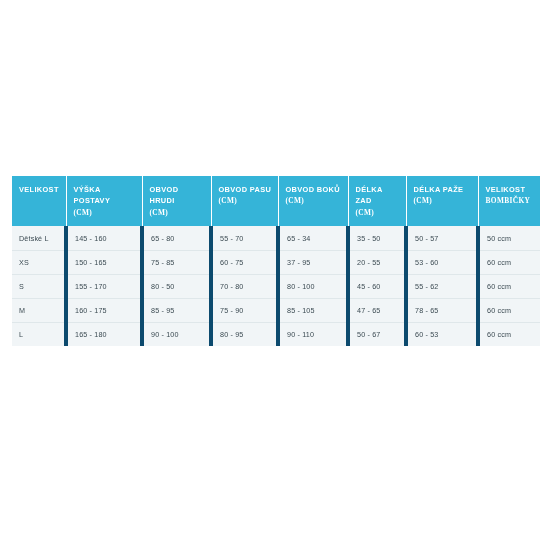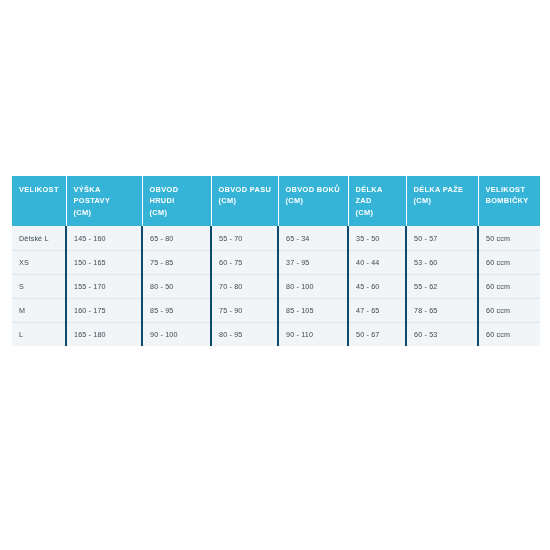--- a/index.html
+++ b/index.html
@@ -53,31 +53,32 @@
     border-right: 1px solid #ffffff;
     line-height: 1.55;
     text-transform: uppercase;
     box-sizing: border-box;
   }
   table.size-table thead th:last-child {
     border-right: none;
   }
   table.size-table thead th .unit {
     display: block;
+    font-family: Liberation Serif, serif;
   }
   table.size-table tbody td {
     background: #f1f5f7;
     color: #3b4a52;
     font-size: 7.2px;
     font-weight: normal;
     text-align: left;
     vertical-align: middle;
     padding: 0 6px 0 7px;
     height: 24px;
-    border-right: 2px solid #0c4a6e;
+    border-right: 4px solid #0c4a6e;
     border-bottom: 1px solid #dfe7ea;
     letter-spacing: 0.15px;
     box-sizing: border-box;
     white-space: nowrap;
   }
   table.size-table tbody td:last-child {
     border-right: none;
   }
   table.size-table tbody tr:last-child td {
     border-bottom: none;
@@ -145,21 +146,21 @@
           <td>35 - 50</td>
           <td>50 - 57</td>
           <td>50 ccm</td>
         </tr>
         <tr>
           <td>XS</td>
           <td>150 - 165</td>
           <td>75 - 85</td>
           <td>60 - 75</td>
           <td>37 - 95</td>
-          <td>40 - 44</td>
+          <td>20 - 55</td>
           <td>53 - 60</td>
           <td>60 ccm</td>
         </tr>
         <tr>
           <td>S</td>
           <td>155 - 170</td>
           <td>80 - 50</td>
           <td>70 - 80</td>
           <td>80 - 100</td>
           <td>45 - 60</td>

